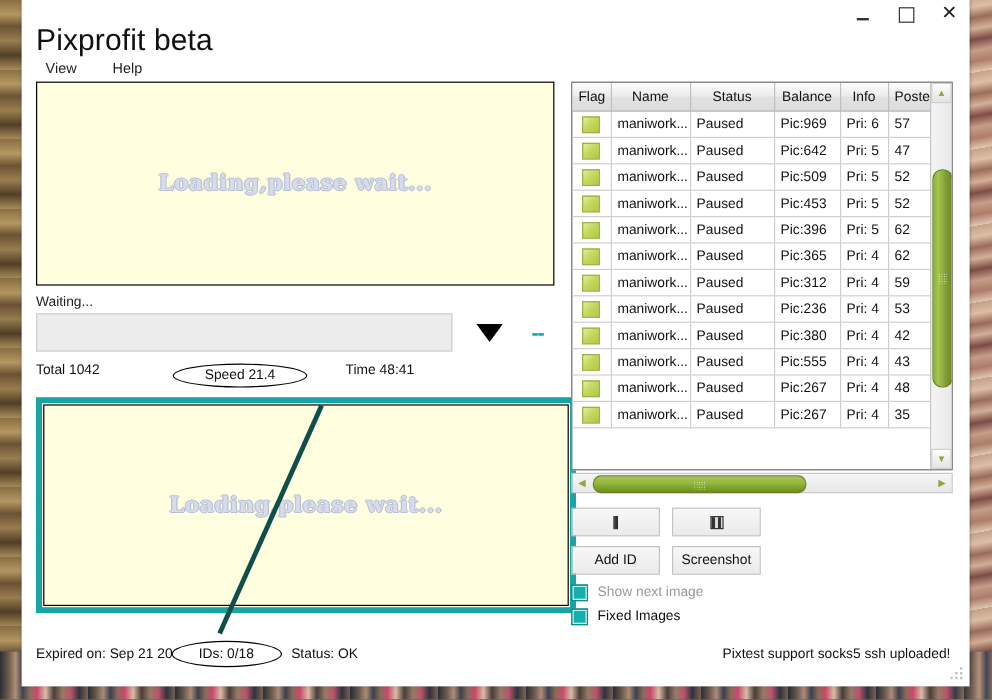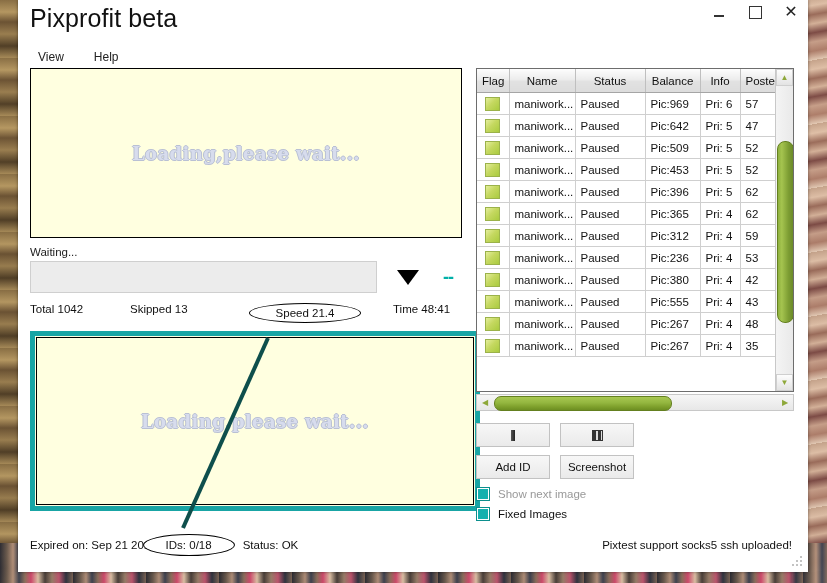--- a/index.html
+++ b/index.html
@@ -65,21 +65,21 @@
     width: 22px; height: 20px;
     display:flex; align-items:center; justify-content:center;
     font-size: 13px; line-height:1; color:#222;
     cursor: default;
   }
   .win-btn .min-glyph{ display:block; width:10px; height:2px; background:#333; margin-top:7px;}
   .win-btn .max-glyph{ display:block; width:11px; height:11px; border:1.5px solid #333;}
   .win-btn .close-glyph{ font-size:16px; font-weight:400; color:#222; }
 
   #app-title {
-    position:absolute; left: 12px; top: 4px;
+    position:absolute; left: 12px; top: 20px;
     font-size: 25px; color:#111; font-weight: 400;
     letter-spacing: .1px;
   }
   
   #menubar {
     position:absolute; left: 16px; top: 48px;
     display:flex; gap: 22px;
     font-size: 12px; color:#222;
   }
   #menubar .menu-item { padding: 2px 4px; cursor: default; }
@@ -382,21 +382,20 @@
     <div id="status-line">Waiting...</div>
 
     <div class="progress-row">
       <div id="progressbar"></div>
       <div id="dropdown-arrow"></div>
       <div id="dash-indicator">--</div>
     </div>
 
     <div id="stats-row">
       <div class="stat" id="stat-total">Total 1042</div>
-      <div class="stat" id="stat-skipped">Skipped 13</div>
       <div id="stat-speed-wrap">
         <div class="stat" id="stat-speed">Speed 21.4</div>
       </div>
       <div class="stat" id="stat-time">Time 48:41</div>
     </div>
 
     <div id="preview-bottom-wrap">
       <div id="preview-bottom">
         <div class="loading-text">Loading,please wait...</div>
       </div>

